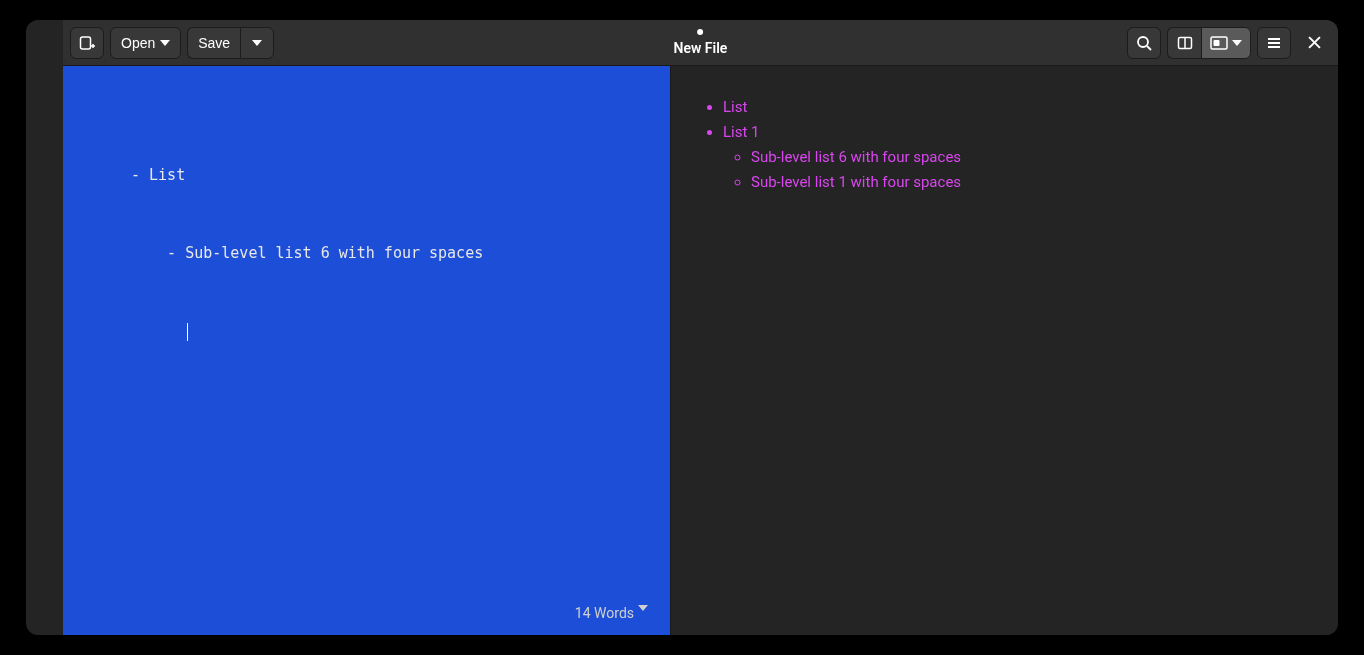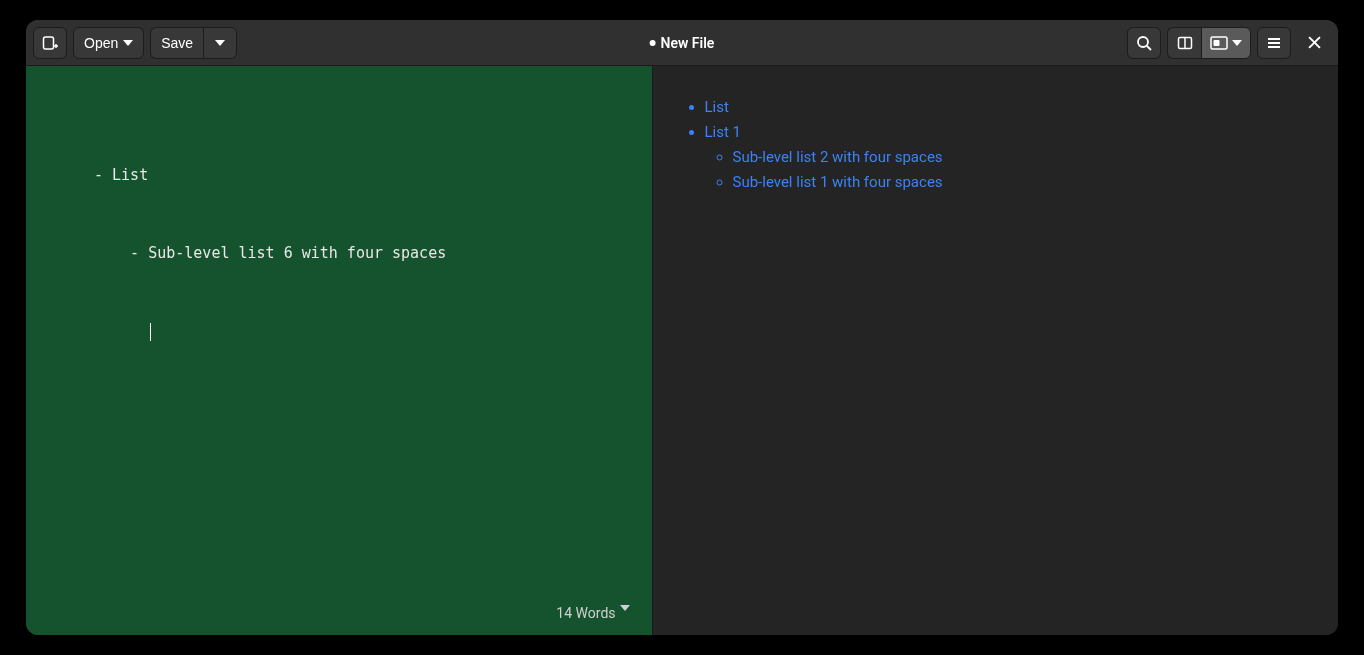--- a/index.html
+++ b/index.html
@@ -16,20 +16,21 @@
       padding: 20px 26px;
     }
     .window {
       width: 100%;
       height: 100%;
       background: #242424;
       border-radius: 12px;
       display: flex;
       flex-direction: column;
       overflow: hidden;
+      padding-left: 37px;
     }
     .titlebar {
       height: 46px;
       background: #303030;
       display: flex;
       align-items: center;
       padding: 0 7px;
       border-bottom: 1px solid #1a1a1a;
       position: relative;
     }
@@ -41,20 +42,21 @@
     .tb-title {
       position: absolute;
       left: 50%;
       transform: translateX(-50%);
       color: #fff;
       font-size: 14px;
       font-weight: 600;
       display: flex;
       align-items: center;
       gap: 5px;
+      flex-direction: column;
     }
     .dot {
       width: 6px;
       height: 6px;
       background: #fff;
       border-radius: 50%;
     }
     .tb-right {
       margin-left: auto;
       display: flex;
@@ -103,21 +105,21 @@
       display: inline-block;
       margin-left: 5px;
     }
     .content {
       flex: 1;
       display: flex;
       min-height: 0;
     }
     .editor-pane {
       flex: 1;
-      background: #14532d;
+      background: #1d4ed8;
       display: flex;
       flex-direction: column;
       position: relative;
       border-right: 1px solid #1a1a1a;
     }
     .editor {
       flex: 1;
       padding: 44px 28px 0 68px;
       font-family: "Monaco", "Consolas", monospace;
       font-size: 15px;
@@ -148,21 +150,21 @@
       justify-content: flex-end;
       padding: 0 22px 6px 0;
       color: #d0d0d0;
       font-size: 14px;
       gap: 4px;
     }
     .preview-pane {
       flex: 1;
       background: #242424;
       padding: 28px 30px;
-      color: #3b82f6;
+      color: #d946ef;
       font-size: 15px;
       overflow: auto;
     }
     .preview-pane ul {
       list-style: disc;
       padding-left: 22px;
     }
     .preview-pane ul ul {
       list-style: circle;
       padding-left: 28px;
@@ -296,21 +298,21 @@
         </span>
       </div>
     </div>
 
     <div class="preview-pane">
       <ul>
         <li><span>List</span></li>
         <li>
           <span>List 1</span>
           <ul>
-            <li><span>Sub-level list 2 with four spaces</span></li>
+            <li><span>Sub-level list 6 with four spaces</span></li>
             <li><span>Sub-level list 1 with four spaces</span></li>
           </ul>
         </li>
       </ul>
     </div>
 
   </div>
 
 </div>
 

